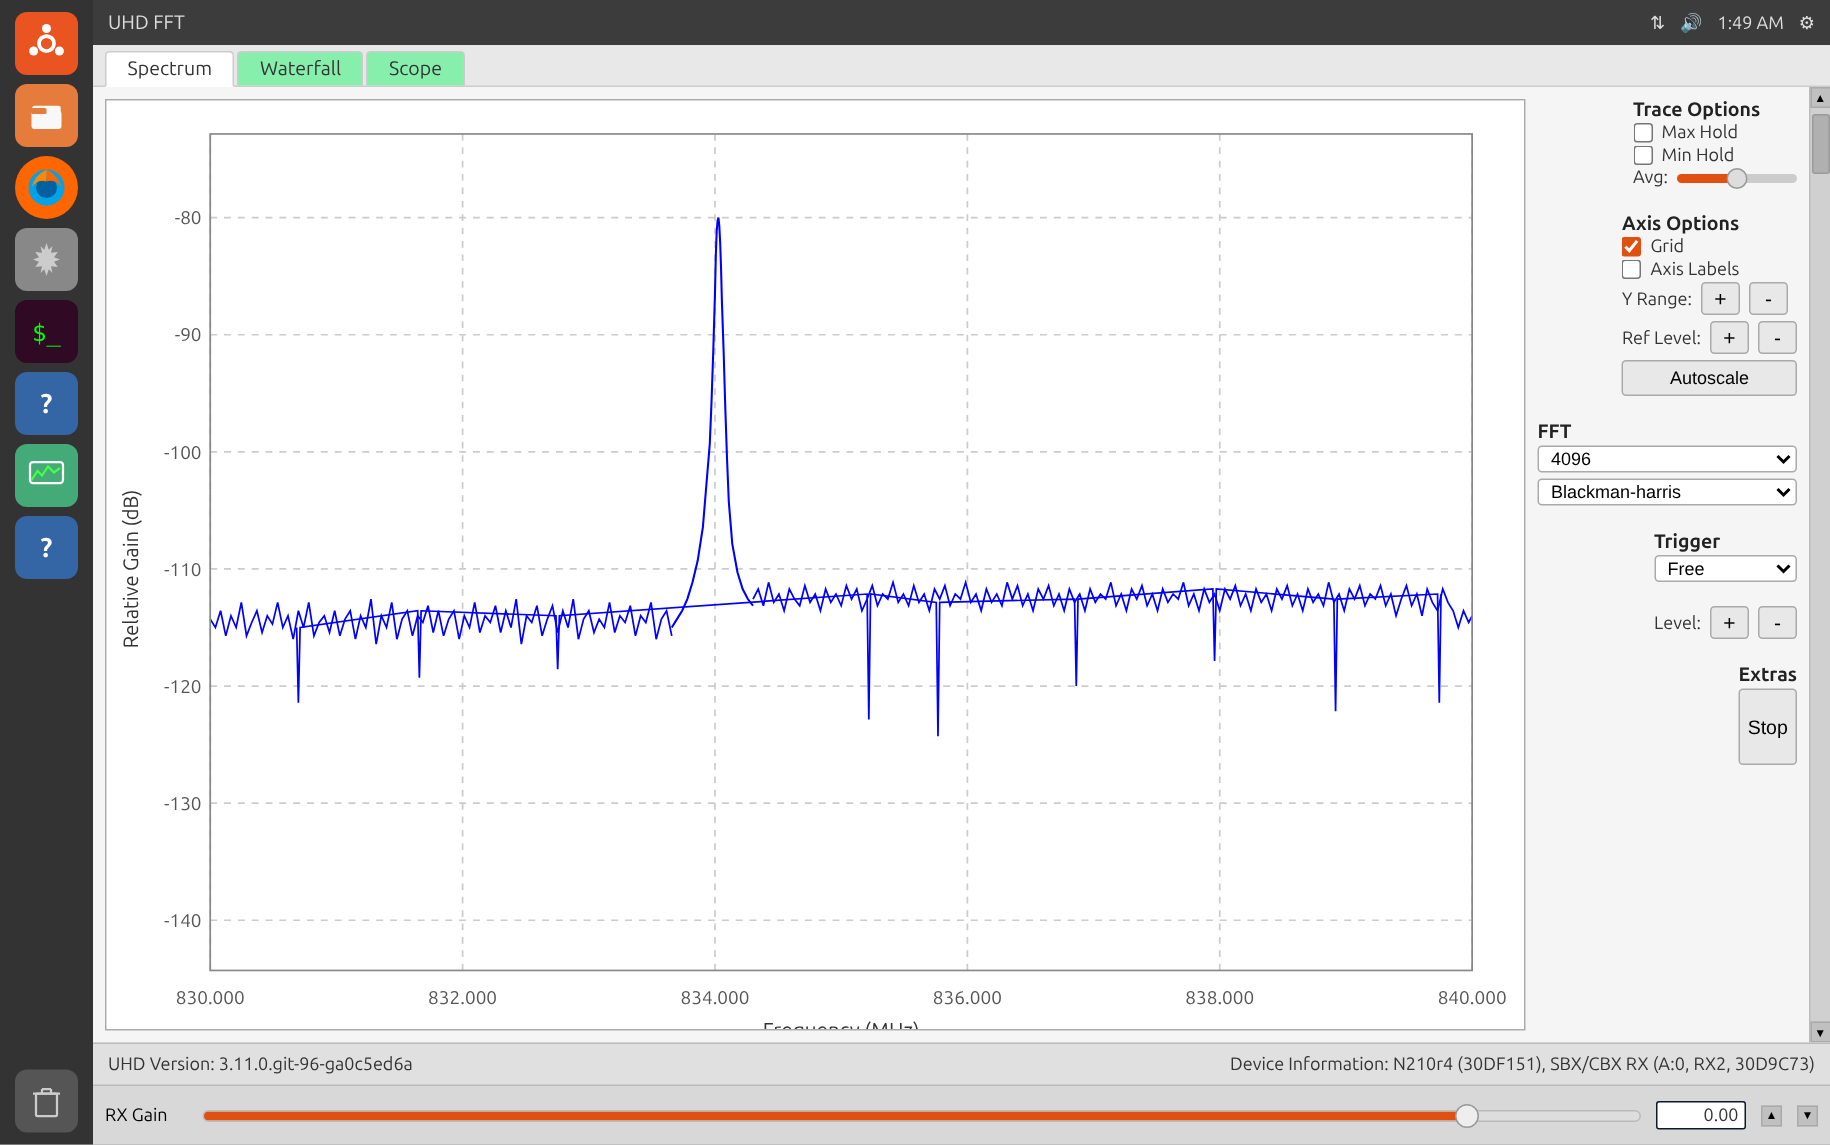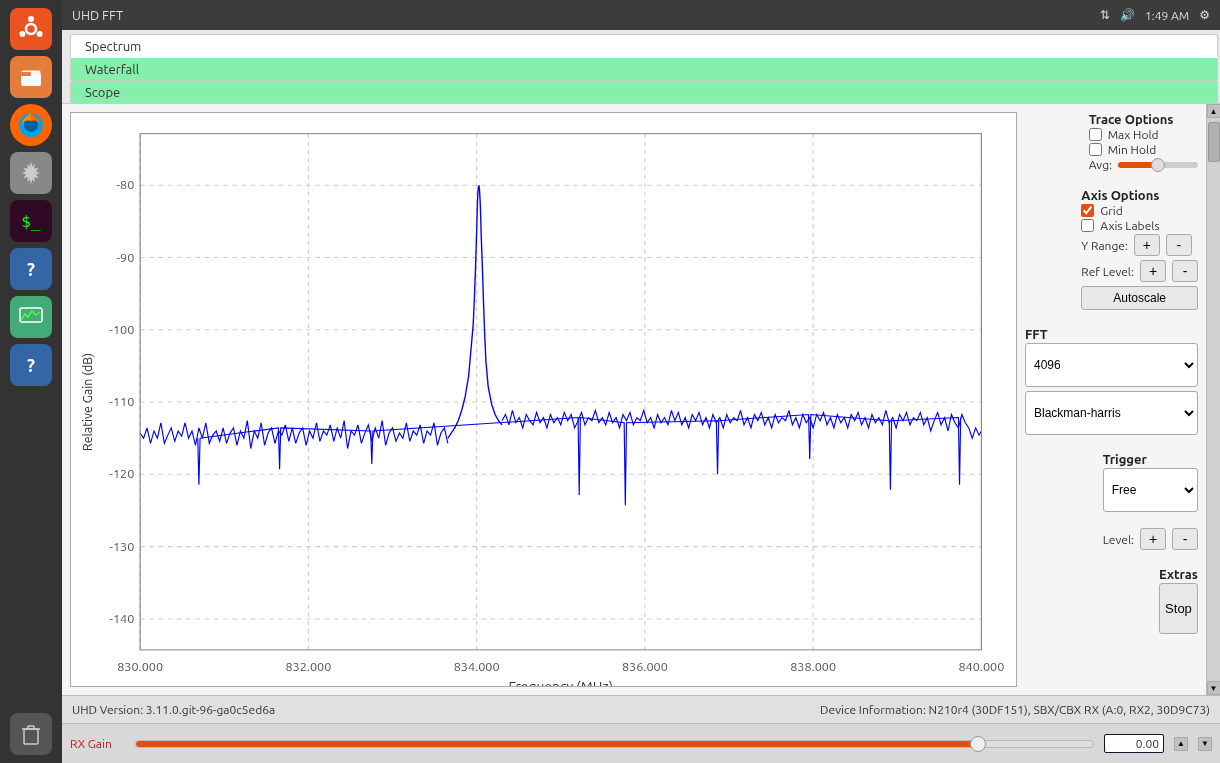--- a/index.html
+++ b/index.html
@@ -85,21 +85,20 @@
       overflow: hidden;
     }
 
     
     .tabs {
       display: flex;
       background: #e8e8e8;
       padding: 4px 0 0 8px;
       border-bottom: 1px solid #ccc;
       flex-shrink: 0;
-      flex-direction: column;
     }
     .tab {
       padding: 4px 14px;
       cursor: pointer;
       border: 1px solid #ccc;
       border-bottom: none;
       background: #86efac;
       border-radius: 3px 3px 0 0;
       margin-right: 2px;
       font-size: 13px;
@@ -227,21 +226,21 @@
       padding: 4px 0;
       background: #e8e8e8;
       border: 1px solid #aaa;
       border-radius: 3px;
       cursor: pointer;
       font-size: 12px;
       text-align: center;
     }
     .select-box {
       width: 100%;
-      padding: 13px 4px;
+      padding: 0 4px;
       border: 1px solid #aaa;
       border-radius: 3px;
       background: #fff;
       font-size: 12px;
       -webkit-appearance: auto;
     }
     .btn-stop {
       width: 100%;
       padding: 17px 0;
       background: #e8e8e8;
@@ -272,21 +271,21 @@
       background: #d8d8d8;
       border-top: 1px solid #bbb;
       display: flex;
       align-items: center;
       padding: 0 8px;
       gap: 10px;
       flex-shrink: 0;
     }
     .rx-gain-label {
       font-size: 12px;
-      color: #b91c1c;
+      color: #000000;
       white-space: nowrap;
       width: 55px;
     }
     .rx-gain-track {
       flex: 1;
       height: 8px;
       background: linear-gradient(to right, #e05010 0%, #e05010 88%, #ddd 88%);
       border-radius: 4px;
       position: relative;
       border: 1px solid #bbb;

